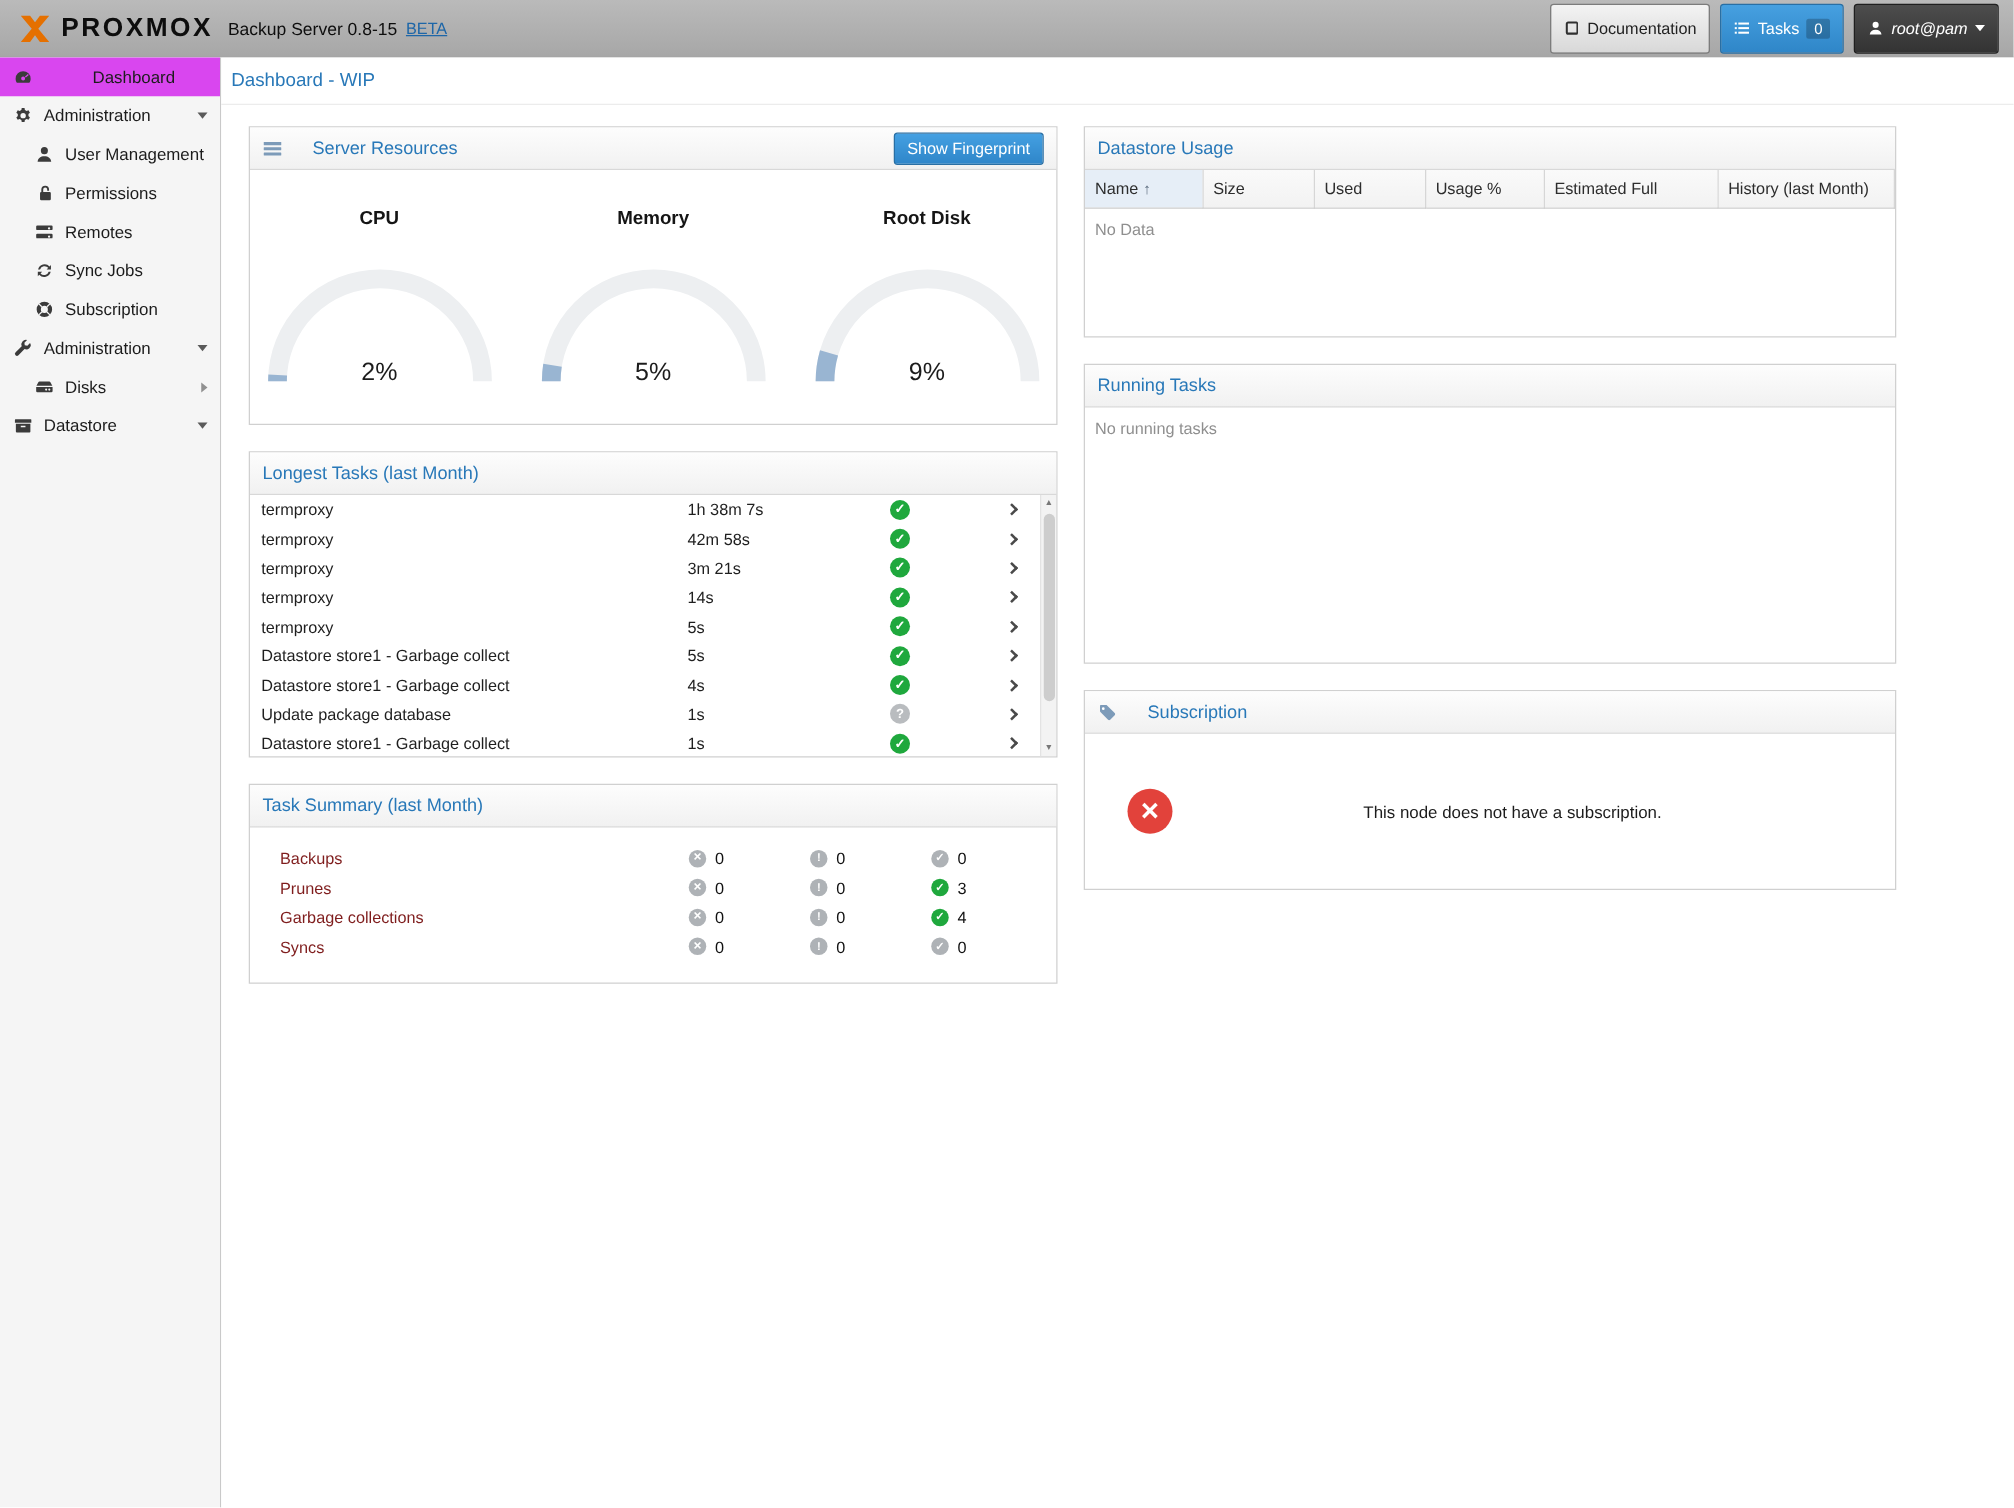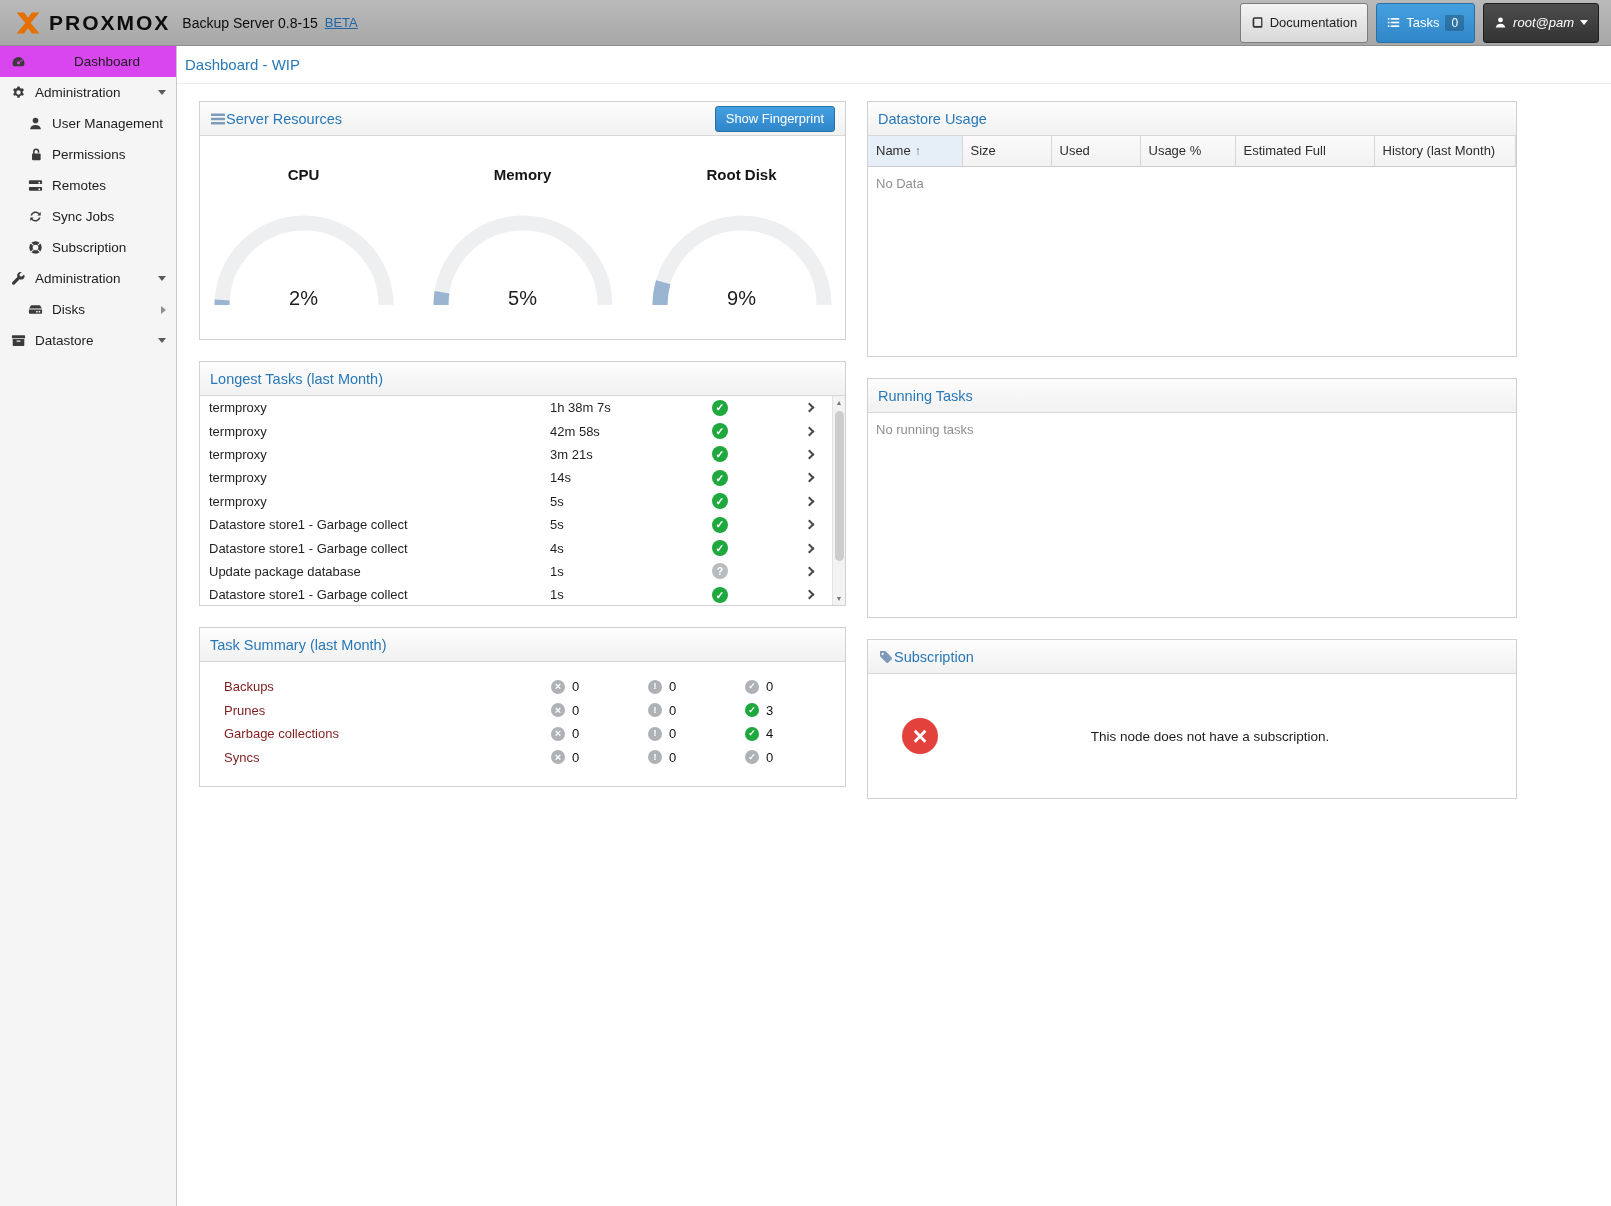--- a/index.html
+++ b/index.html
@@ -38,37 +38,37 @@
   
   .page-header { height:38px; flex:0 0 38px; display:flex; align-items:center; padding-left:8px; color:#2878b8; font-size:15px; border-bottom:1px solid #ececec; }
 
   
   .content { padding:17px 0 0 22px; display:flex; gap:21px; align-items:flex-start; }
   .col { display:flex; flex-direction:column; gap:21px; }
   .col-left { width:647px; flex:0 0 647px; }
   .col-right { width:650px; flex:0 0 650px; }
 
   .panel { border:1px solid #d0d0d0; background:#fff; display:flex; flex-direction:column; }
-  .panel-header { min-height:34px; flex:0 0 34px; display:flex; align-items:center; gap:0; padding:0 10px; background:linear-gradient(#fdfdfd,#f1f1f1); border-bottom:1px solid #d8d8d8; color:#2878b8; font-size:14.5px; }
+  .panel-header { min-height:34px; flex:0 0 34px; display:flex; align-items:center; gap:24px; padding:0 10px; background:linear-gradient(#fdfdfd,#f1f1f1); border-bottom:1px solid #d8d8d8; color:#2878b8; font-size:14.5px; }
   .panel-header .hicon { display:inline-flex; width:16px; height:16px; }
   .panel-header .hicon svg { width:16px; height:16px; }
   .btn-fp { margin-left:auto; height:26px; display:inline-flex; align-items:center; padding:0 10px; border-radius:3px; background:linear-gradient(#44a0e2,#2f86c9); border:1px solid #296fa4; color:#fff; font-size:13px; cursor:pointer; }
 
   
   #panel-server-resources { height:239px; }
   .sr-body { flex:1; display:flex; justify-content:space-around; align-items:flex-start; padding-top:30px;gap:12px; }
   .gauge { display:flex; flex-direction:column; align-items:center; width:200px; }
   .gauge-label { font-size:15px; font-weight:bold; color:#151515; }
   .gauge-arc { position:relative; margin-top:24px; }
   .g-track { fill:none; stroke:#edeff1; stroke-width:15; }
   .g-fill { fill:none; stroke:#99b5d2; stroke-width:15; }
   .gauge-value { position:absolute; left:0; right:0; bottom:2px; text-align:center; font-size:20px; color:#1c1c1c; }
 
   
-  #panel-datastore-usage { height:256px; }
+  #panel-datastore-usage { height:169px; }
   .du-table { width:100%; border-collapse:collapse; table-layout:fixed; }
   .du-table th { height:30px; font-weight:normal; text-align:left; padding:0 8px; background:linear-gradient(#fafafa,#f2f2f2); border-right:1px solid #d6d6d6; border-bottom:1px solid #cdcdcd; color:#2d2d2d; font-size:13px; cursor:pointer; white-space:nowrap; overflow:hidden; }
   .du-table th.sorted { background:#e6eef7; }
   .sort-arrow { color:#5f6f80; font-size:12px; margin-left:4px; }
   .empty-text { padding:9px 8px; color:#8f8f8f; }
 
   
   #panel-longest-tasks { height:245px; }
   .lt-body { position:relative; flex:1; overflow:hidden; }
   .lt-rows { margin-right:13px; }

